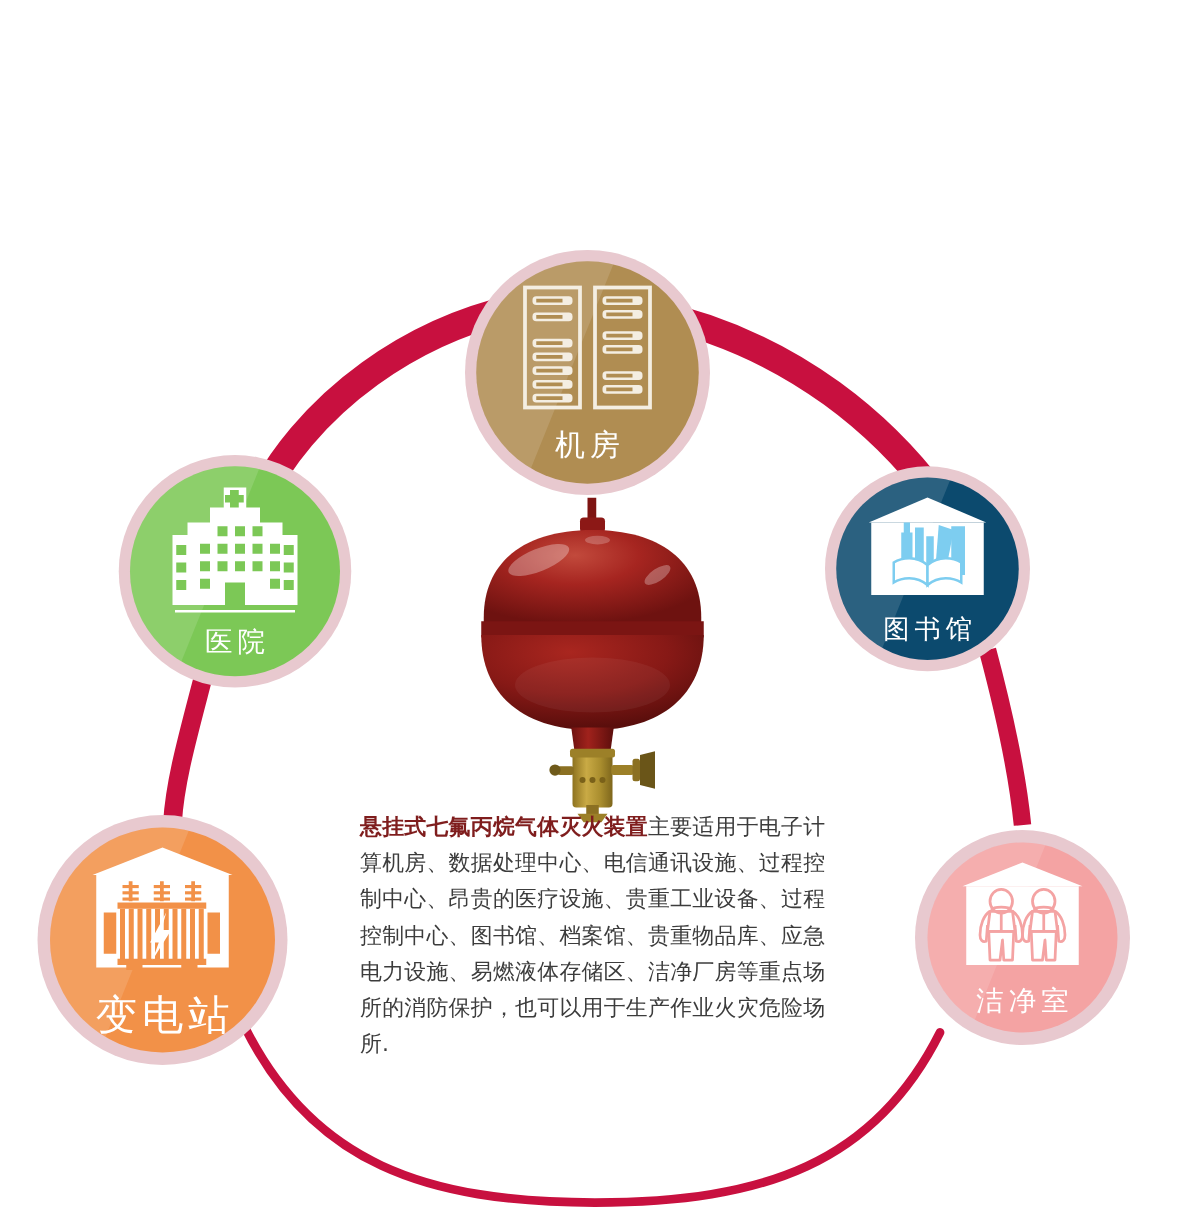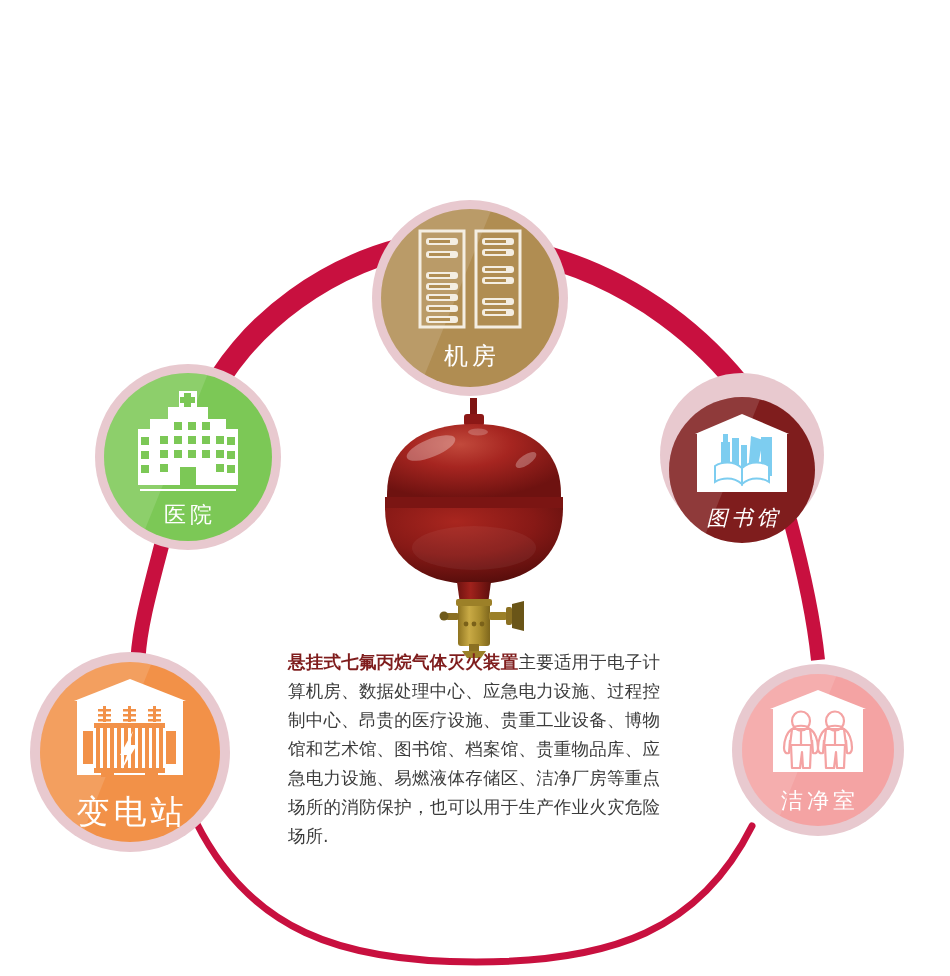--- a/index.html
+++ b/index.html
@@ -179,21 +179,21 @@
               <rect x="95" y="76" width="8" height="8"></rect>
           </g>
         </svg>
       </span>
       <span class="cap" style="font-size:22px;margin-top:9px;">医院</span>
     </div>
   </div>
 
   <div class="node" style="left:660px;top:373px;width:164px;height:164px;">
     <div class="ring"></div>
-    <div class="disc" style="left:9px;top:24px;width:146px;height:146px;background:#7f1d1d;font-style:italic;">
+    <div class="disc" style="left:9px;top:9px;width:146px;height:146px;background:#0c4a6e;">
       <span class="glyph">
         <svg width="98" height="84" viewBox="0 0 98 84">
 
           <path d="M49,2 L96,22 L2,22 Z" fill="#FFFFFF"></path>
           <rect x="4" y="22" width="90" height="58" fill="#FFFFFF"></rect>
           <g fill="#7DCDF0">
 
             <rect x="28" y="30" width="9" height="34"></rect>
             <rect x="39" y="26" width="7" height="38"></rect>
             <rect x="48" y="33" width="6" height="31"></rect>
@@ -350,16 +350,16 @@
 
       <rect x="72" y="215" width="13" height="7" rx="2" fill="#8B7022"></rect>
       <circle cx="70" cy="218" r="4.5" fill="#6F5A1A"></circle>
 
       <rect x="95" y="246" width="10" height="8" fill="#8B7022"></rect>
       <path d="M88,253 L112,253 L107,260 L93,260 Z" fill="#9C8028"></path>
     </svg>
   </div>
 
   <div class="para">
-    <span class="hl">悬挂式七氟丙烷气体灭火装置</span><span>主要适用于电子计算机房、数据处理中心、应急电力设施、过程控制中心、昂贵的医疗设施、贵重工业设备、博物馆和艺术馆、图书馆、档案馆、贵重物品库、应急电力设施、易燃液体存储区、洁净厂房等重点场所的消防保护，也可以用于生产作业火灾危险场所.</span>
+    <span class="hl">悬挂式七氟丙烷气体灭火装置</span><span>主要适用于电子计算机房、数据处理中心、电信通讯设施、过程控制中心、昂贵的医疗设施、贵重工业设备、过程控制中心、图书馆、档案馆、贵重物品库、应急电力设施、易燃液体存储区、洁净厂房等重点场所的消防保护，也可以用于生产作业火灾危险场所.</span>
   </div>
 
 </div>
 
 </body></html>

